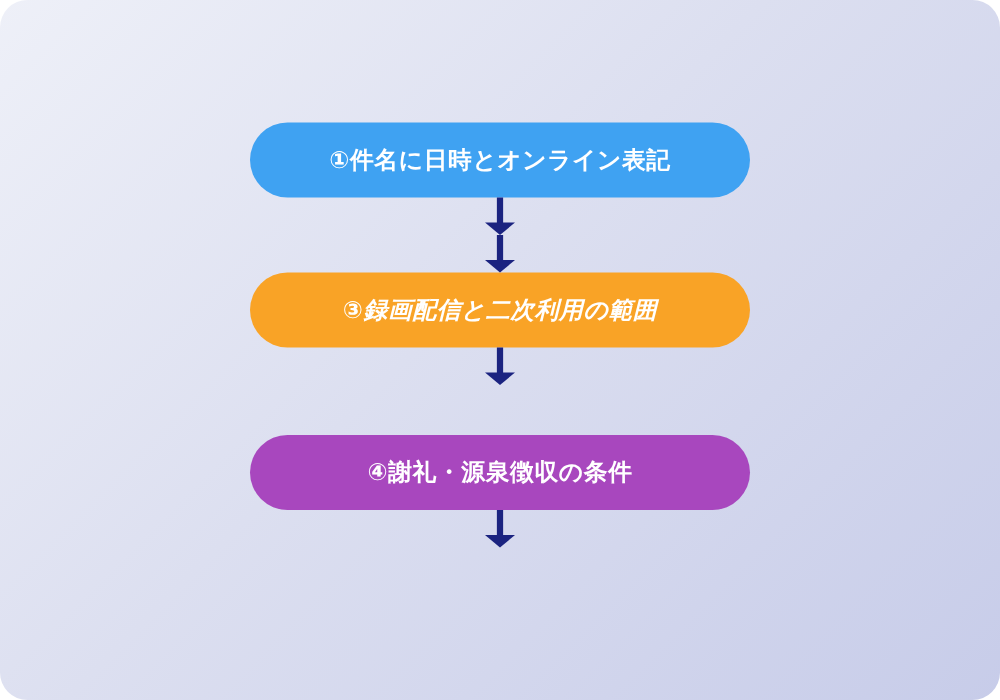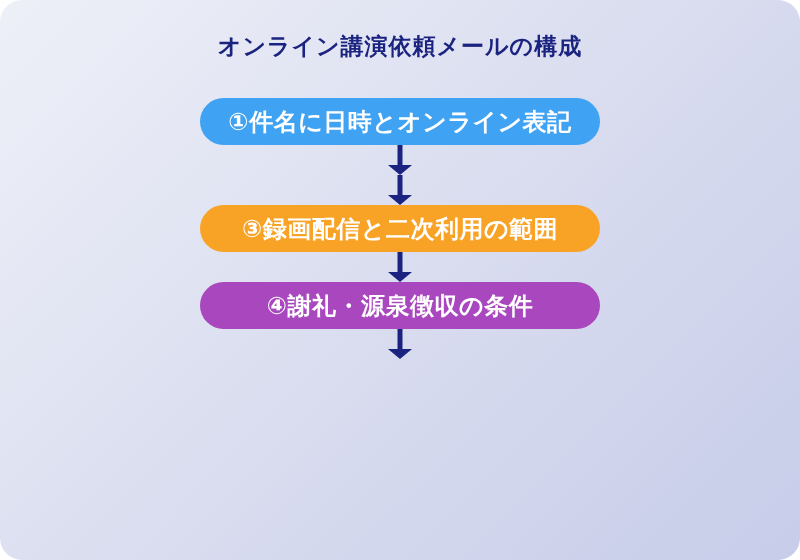--- a/index.html
+++ b/index.html
@@ -32,27 +32,27 @@
   }
   .flow {
     position: absolute;
     left: 200px;
     top: 98px;
     width: 400px;
     display: flex;
     flex-direction: column;
   }
   .step {
-    height: 47px;
+    height: 60px;
     border-radius: 31px;
     display: flex;
     align-items: center;
     justify-content: center;
     color: var(--step-text, #ffffff);
-    font-size: 24px;
+    font-size: 19px;
     font-weight: bold;
     letter-spacing: 0.5px;
   }
   .arrow {
     position: relative;
     height: 30px;
   }
   .arrow .stem {
     position: absolute;
     left: 50%;
@@ -71,44 +71,43 @@
     height: 0;
     border-left: 12px solid transparent;
     border-right: 12px solid transparent;
     border-top: 10px solid var(--navy, #1b2380);
   }
 </style>
 </head>
 <body>
 
 <div class="card">
-  <h1 class="title" style="color: rgb(27, 35, 128);">オンライン講演依頼メールの構成</h1>
 
   <div class="flow">
     <div class="step" style="background-color: rgb(63, 162, 242);">①件名に日時とオンライン表記</div>
 
     <div class="arrow">
       <span class="stem"></span>
       <span class="head"></span>
     </div>
 
 
     <div class="arrow">
       <span class="stem"></span>
       <span class="head"></span>
     </div>
 
-    <div class="step" style="background-color: rgb(249, 163, 38);">③録画配信と二次利用の範囲</div>
+    <div class="step" style="background-color: rgb(249, 163, 38); font-style: italic;">③録画配信と二次利用の範囲</div>
 
     <div class="arrow">
       <span class="stem"></span>
       <span class="head"></span>
     </div>
 
-    <div class="step" style="background-color: rgb(168, 71, 190);">④謝礼・源泉徴収の条件</div>
+    <div class="step" style="background-color: rgb(168, 71, 190); margin-top: 40px;">④謝礼・源泉徴収の条件</div>
 
     <div class="arrow">
       <span class="stem"></span>
       <span class="head"></span>
     </div>
 
   </div>
 </div>
 
 </body></html>

